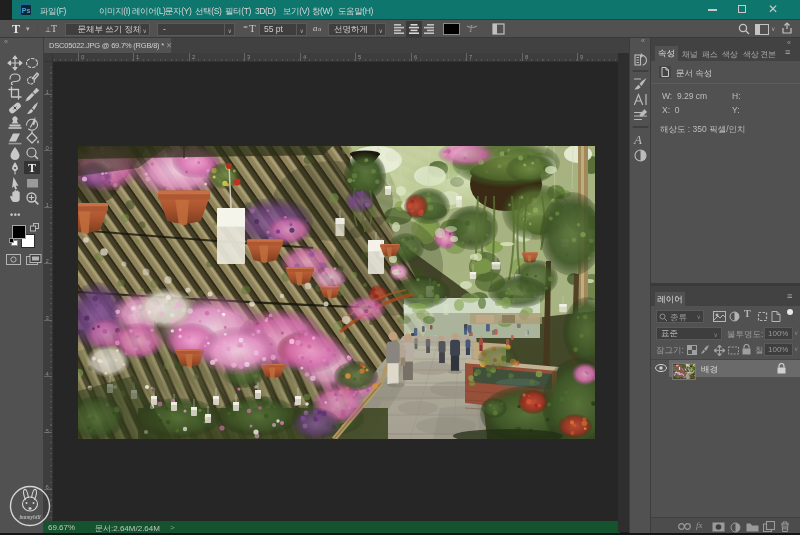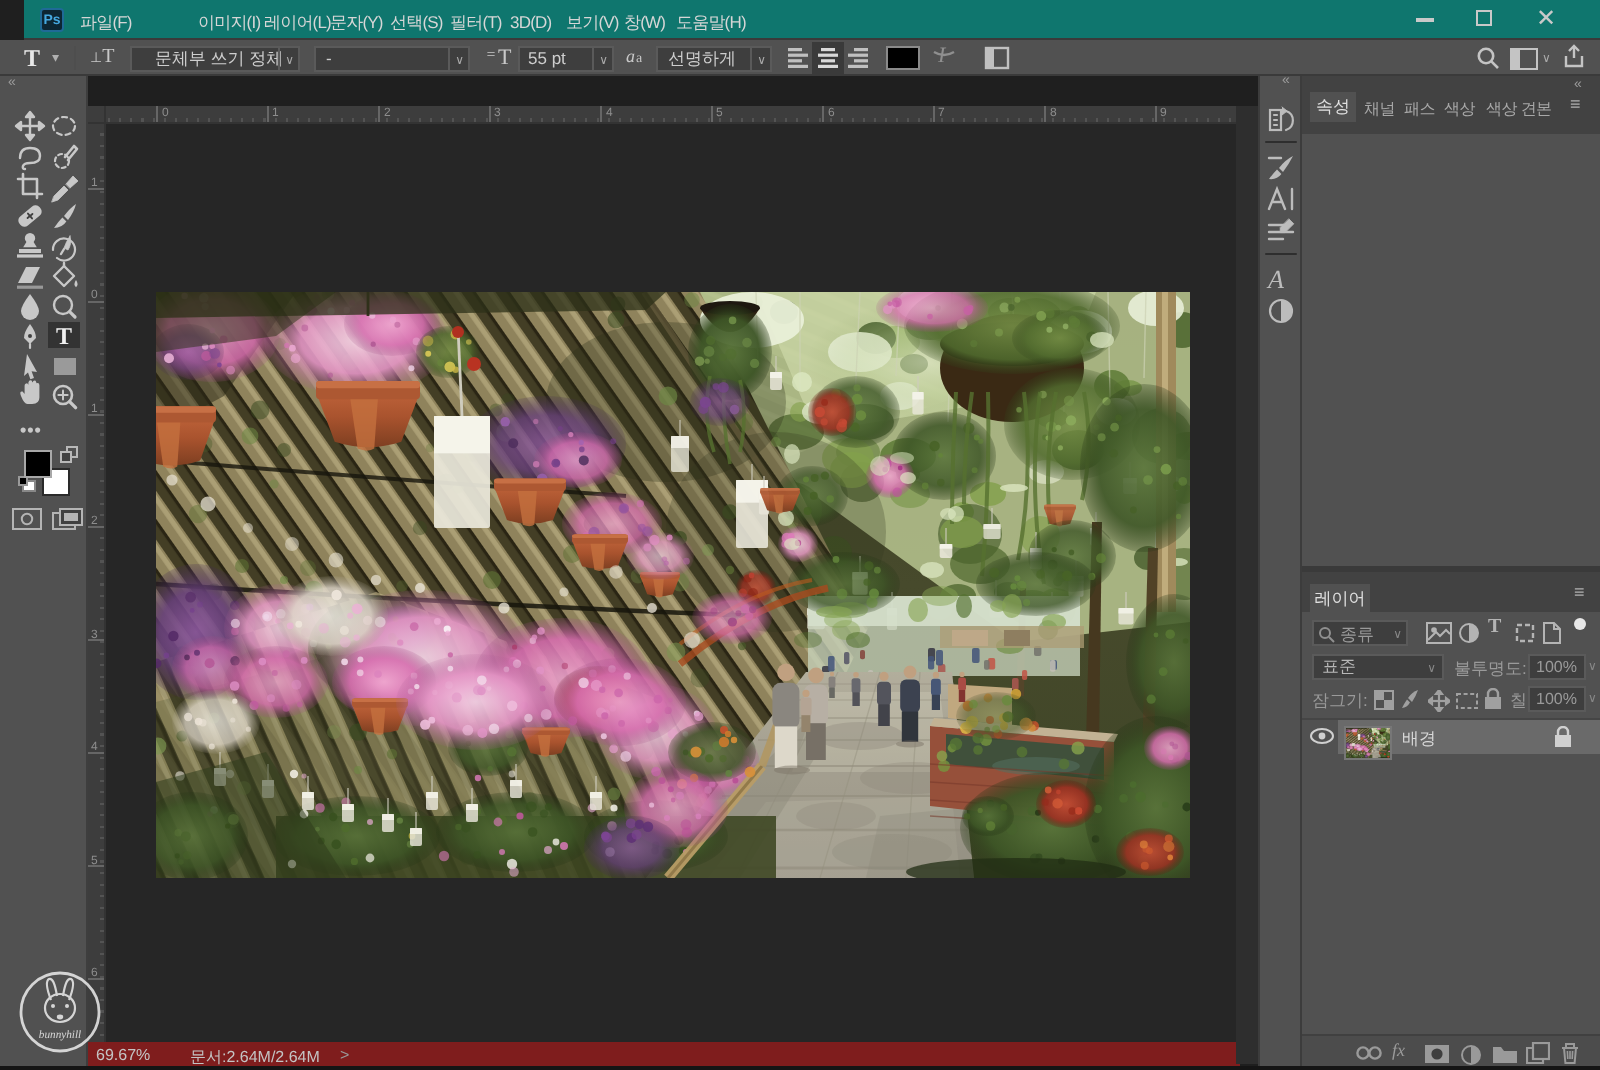--- a/index.html
+++ b/index.html
@@ -233,20 +233,23 @@
         <circle cx="7.5" cy="5.5" r="2.6" fill="none" stroke="#b4b4b4" stroke-width="1"></circle>
       </svg>
 
     <svg class="abs" style="left:26px;top:216px;" width="16" height="12">
         <rect x="0.5" y="2.5" width="11" height="8" fill="none" stroke="#b4b4b4" stroke-width="1"></rect>
         <rect x="4" y="0.5" width="11" height="8" fill="#404040" stroke="#b4b4b4" stroke-width="1"></rect>
         <rect x="6" y="2.5" width="7" height="4" fill="#b4b4b4"></rect>
       </svg>
   </div>
 
+  <div class="abs" id="tabstrip" style="left:44px;top:38px;width:585px;height:15px;background:#414141;">
+    <div class="abs" style="left:0;top:0;width:127px;height:15px;background:#525252;color:#d0d0d0;font-size:7.5px;line-height:15px;padding-left:5px;letter-spacing:-0.2px;white-space:nowrap;">DSC05022.JPG @ 69.7% (RGB/8) * <span style="color:#9a9a9a;">✕</span></div>
+  </div>
 
   <div class="abs" id="hruler" style="left:44px;top:53px;width:576px;height:9px;background:#3d3d3d;border-bottom:1px solid #333333;overflow:hidden;">
     <div class="abs" style="left:0;top:6px;width:576px;height:3px;background:repeating-linear-gradient(90deg,#3d3d3d 0 4.5px,#535353 4.5px 5.55px);"></div>
     <div class="abs" style="left:0;top:0;width:576px;height:9px;background:repeating-linear-gradient(90deg,transparent 0 54.5px,#666 54.5px 55.5px);transform:translateX(-20.5px);"></div>
     <span class="abs" style="left:37px;top:1px;font-size:6px;color:#8d8d8d;">0</span>
     <span class="abs" style="left:92px;top:1px;font-size:6px;color:#8d8d8d;">1</span>
     <span class="abs" style="left:148px;top:1px;font-size:6px;color:#8d8d8d;">2</span>
     <span class="abs" style="left:203px;top:1px;font-size:6px;color:#8d8d8d;">3</span>
     <span class="abs" style="left:259px;top:1px;font-size:6px;color:#8d8d8d;">4</span>
     <span class="abs" style="left:314px;top:1px;font-size:6px;color:#8d8d8d;">5</span>
@@ -1546,21 +1549,21 @@
           <circle cx="-0.2" cy="-5.0" r="2.5" fill="#5e3076" opacity="0.86"></circle>
           <circle cx="-0.6" cy="-12.3" r="2.5" fill="#7e4494" opacity="0.67"></circle>
           <circle cx="8.0" cy="-10.6" r="2.6" fill="#5e3076" opacity="0.80"></circle>
           <circle cx="-13.3" cy="-6.1" r="2.2" fill="#7e4494" opacity="0.89"></circle>
           <circle cx="2.3" cy="-6.6" r="2.5" fill="#7e4494" opacity="0.60"></circle>
           <circle cx="-12.6" cy="-5.3" r="2.6" fill="#7e4494" opacity="0.66"></circle>
           <circle cx="3.7" cy="-11.8" r="2.3" fill="#5e3076" opacity="0.83"></circle>
         </g>
       </svg></div>
 
-  <div class="abs" id="statusbar" style="left:44px;top:521px;width:576px;height:12px;background:#7f1d1d;">
+  <div class="abs" id="statusbar" style="left:44px;top:521px;width:576px;height:12px;background:#14532d;">
     <span class="abs" style="left:4px;top:2px;font-size:8px;color:#c4c4c4;">69.67%</span>
     <span class="abs" style="left:51px;top:2px;font-size:8px;color:#c4c4c4;">문서:2.64M/2.64M</span>
     <span class="abs" style="left:126px;top:2px;font-size:8px;color:#9a9a9a;">&gt;</span>
   </div>
 
   <div class="abs" id="scrollcol" style="left:618px;top:53px;width:11px;height:479px;background:#2e2e2e;"></div>
   <div class="abs" id="iconstrip" style="left:629px;top:38px;width:21px;height:497px;background:#515151;border-left:1px solid #3c3c3c;">
     <span class="abs" style="left:11px;top:-1px;color:#9a9a9a;font-size:7px;">«</span>
     <svg class="abs" style="left:0;top:12px;" width="21" height="130" stroke-linecap="round">
 
@@ -1604,20 +1607,34 @@
   <div class="abs" id="rightpanels" style="left:650px;top:38px;width:150px;height:497px;background:#515151;border-left:1px solid #3c3c3c;">
 
     <div class="abs" style="left:0;top:0;width:150px;height:29px;background:#424242;">
       <span class="abs" style="left:136px;top:1px;color:#9a9a9a;font-size:7px;">«</span>
       <div class="abs" style="left:4px;top:8px;width:23px;height:15px;background:#515151;color:#e0e0e0;font-size:8.5px;line-height:15px;text-align:center;">속성</div>
       <span class="abs" style="left:31px;top:11px;color:#a8a8a8;font-size:8px;letter-spacing:-0.3px;text-align:right;">채널</span>
       <span class="abs" style="left:51px;top:11px;color:#a8a8a8;font-size:8px;letter-spacing:-0.3px;">패스</span>
       <span class="abs" style="left:71px;top:11px;color:#a8a8a8;font-size:8px;letter-spacing:-0.3px;">색상</span>
       <span class="abs" style="left:92px;top:11px;color:#a8a8a8;font-size:8px;letter-spacing:-0.3px;">색상 견본</span>
       <span class="abs" style="left:134px;top:9px;color:#b0b0b0;font-size:9px;">≡</span>
+    </div>
+    <div class="abs" style="left:0;top:23px;width:150px;height:222px;background:#515151;">
+      <svg class="abs" style="left:8px;top:5px;" width="12" height="12">
+          <rect x="0" y="0" width="12" height="12" fill="#454545"></rect>
+          <path d="M3,1.5 h4 l2.5,2.5 v6.5 h-6.5 z" fill="none" stroke="#c8c8c8" stroke-width="1"></path>
+          <path d="M7,1.5 v2.5 h2.5" fill="none" stroke="#c8c8c8" stroke-width="1"></path>
+        </svg>
+      <span class="abs" style="left:25px;top:7px;color:#cccccc;font-size:8.5px;">문서 속성</span>
+      <div class="abs" style="left:0px;top:22px;width:150px;height:1px;background:#5e5e5e;"></div>
+      <span class="abs" style="left:11px;top:30px;color:#bebebe;font-size:8.5px;">W:&nbsp; 9.29 cm</span>
+      <span class="abs" style="left:81px;top:30px;color:#bebebe;font-size:8.5px;">H:</span>
+      <span class="abs" style="left:11px;top:44px;color:#bebebe;font-size:8.5px;">X:&nbsp; 0</span>
+      <span class="abs" style="left:81px;top:44px;color:#bebebe;font-size:8.5px;">Y:</span>
+      <span class="abs" style="left:9px;top:63px;color:#bebebe;font-size:8.5px;">해상도 : 350 픽셀/인치</span>
     </div>
 
     <div class="abs" style="left:0;top:245px;width:150px;height:3px;background:#3a3a3a;"></div>
     <div class="abs" style="left:0;top:248px;width:150px;height:20px;background:#424242;">
       <div class="abs" style="left:4px;top:6px;width:30px;height:14px;background:#515151;color:#e0e0e0;font-size:8.5px;line-height:14px;text-align:center;">레이어</div>
       <span class="abs" style="left:136px;top:5px;color:#b0b0b0;font-size:9px;">≡</span>
     </div>
     <div class="abs" style="left:0;top:268px;width:150px;height:229px;background:#515151;">
       
       <div class="abs" style="left:5px;top:4px;width:48px;height:13px;background:#3e3e3e;border:1px solid #5a5a5a;">

